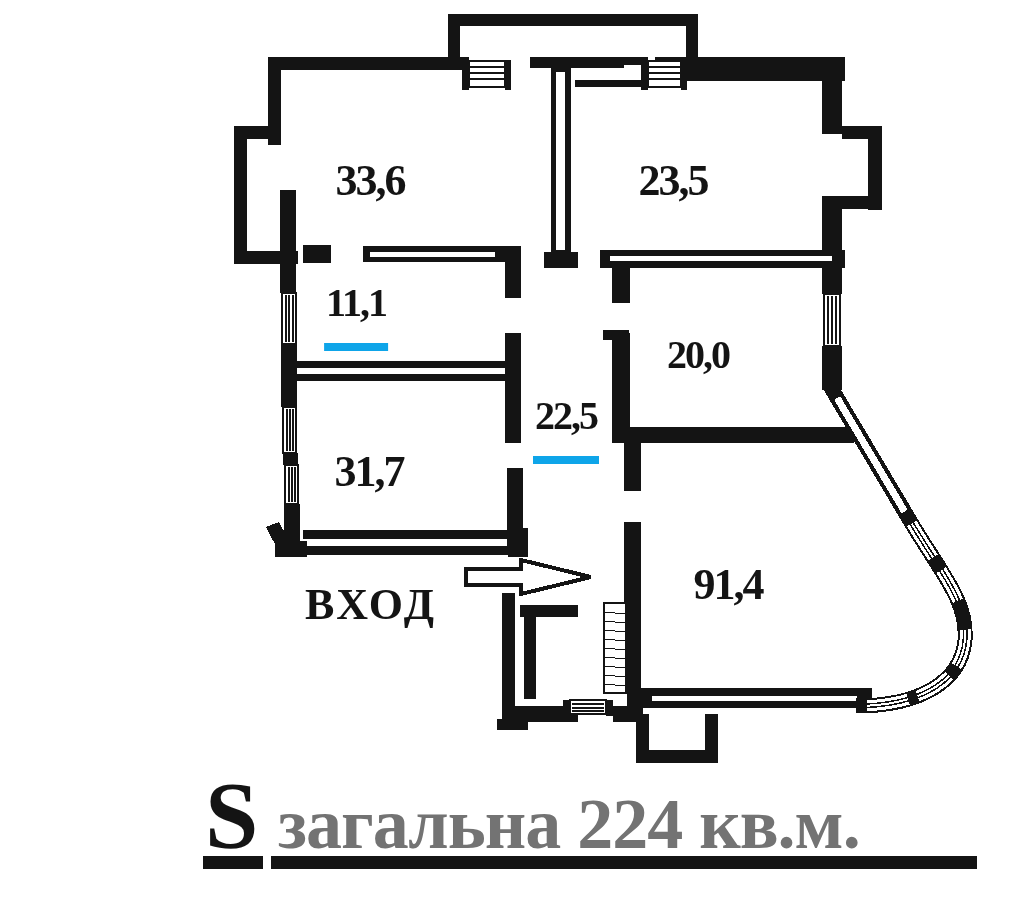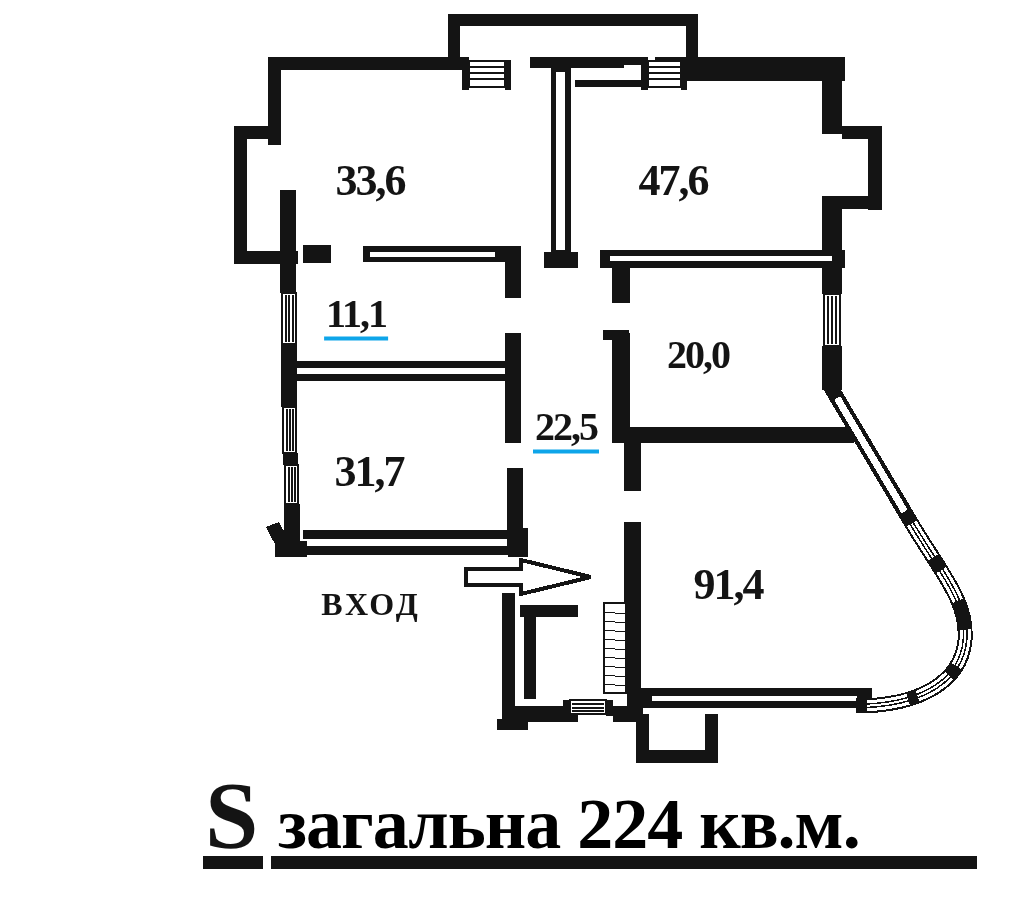--- a/index.html
+++ b/index.html
@@ -7,32 +7,32 @@
     position:relative;width:1024px;height:906px;background:#ffffff;overflow:hidden;
     font-family:"Liberation Serif","DejaVu Serif",serif;color:#111;border-radius:17px;
   }
   .stage svg{position:absolute;left:0;top:0;}
   .room-label{
     position:absolute;transform:translate(-50%,-50%);
     font-weight:700;color:#141414;letter-spacing:-2px;white-space:nowrap;
   }
   .room-label.big{font-size:44px;}
   .room-label.mid{font-size:40px;}
-  .room-label.u{border-bottom:4px solid #0ea5e9;padding:0 2px 0 2px;}
+  .room-label.u{border-bottom:8px solid #0ea5e9;padding:0 2px 17px 2px;}
   .entrance-label{
     position:absolute;transform:translate(-50%,-50%);
-    font-weight:700;font-size:32px;letter-spacing:3px;color:#141414;white-space:nowrap;
+    font-weight:700;font-size:44px;letter-spacing:3px;color:#141414;white-space:nowrap;
   }
   .caption-s{
     position:absolute;left:205px;top:768px;font-weight:700;font-size:96px;line-height:1;
     color:#141414;
   }
   .caption-text{
     position:absolute;left:278px;top:788px;font-weight:700;font-size:72px;line-height:1;
-    letter-spacing:-1px;color:#000000;white-space:nowrap;
+    letter-spacing:-1px;color:#737373;white-space:nowrap;
   }
   .caption-bar{position:absolute;top:856px;height:13px;background:#141414;}
   .caption-bar.b1{left:203px;width:60px;}
   .caption-bar.b2{left:271px;width:706px;}
 </style>
 </head>
 <body>
 
 <div class="stage">
 
@@ -185,21 +185,21 @@
       <line x1="605" y1="666" x2="625" y2="668"></line>
         <line x1="605" y1="675" x2="625" y2="677"></line>
       <line x1="605" y1="684" x2="625" y2="686"></line>
     </g>
 
     <polygon points="466,569 521,569 521,560 591,577 521,594 521,585 466,585" fill="#ffffff" stroke="#141414" stroke-width="4" stroke-linejoin="miter"></polygon>
   </svg>
 
   <div class="room-label big" style="left:370px;top:180px;">33,6</div>
 
-  <div class="room-label big" style="left:673px;top:180px;">47,6</div>
+  <div class="room-label big" style="left:673px;top:180px;">23,5</div>
 
   <div class="room-label mid u" style="left:356px;top:315px;">11,1</div>
 
   <div class="room-label mid" style="left:698px;top:354px;">20,0</div>
 
   <div class="room-label mid u" style="left:566px;top:428px;">22,5</div>
 
   <div class="room-label big" style="left:369px;top:471px;">31,7</div>
 
   <div class="room-label big" style="left:728px;top:584px;">91,4</div>

